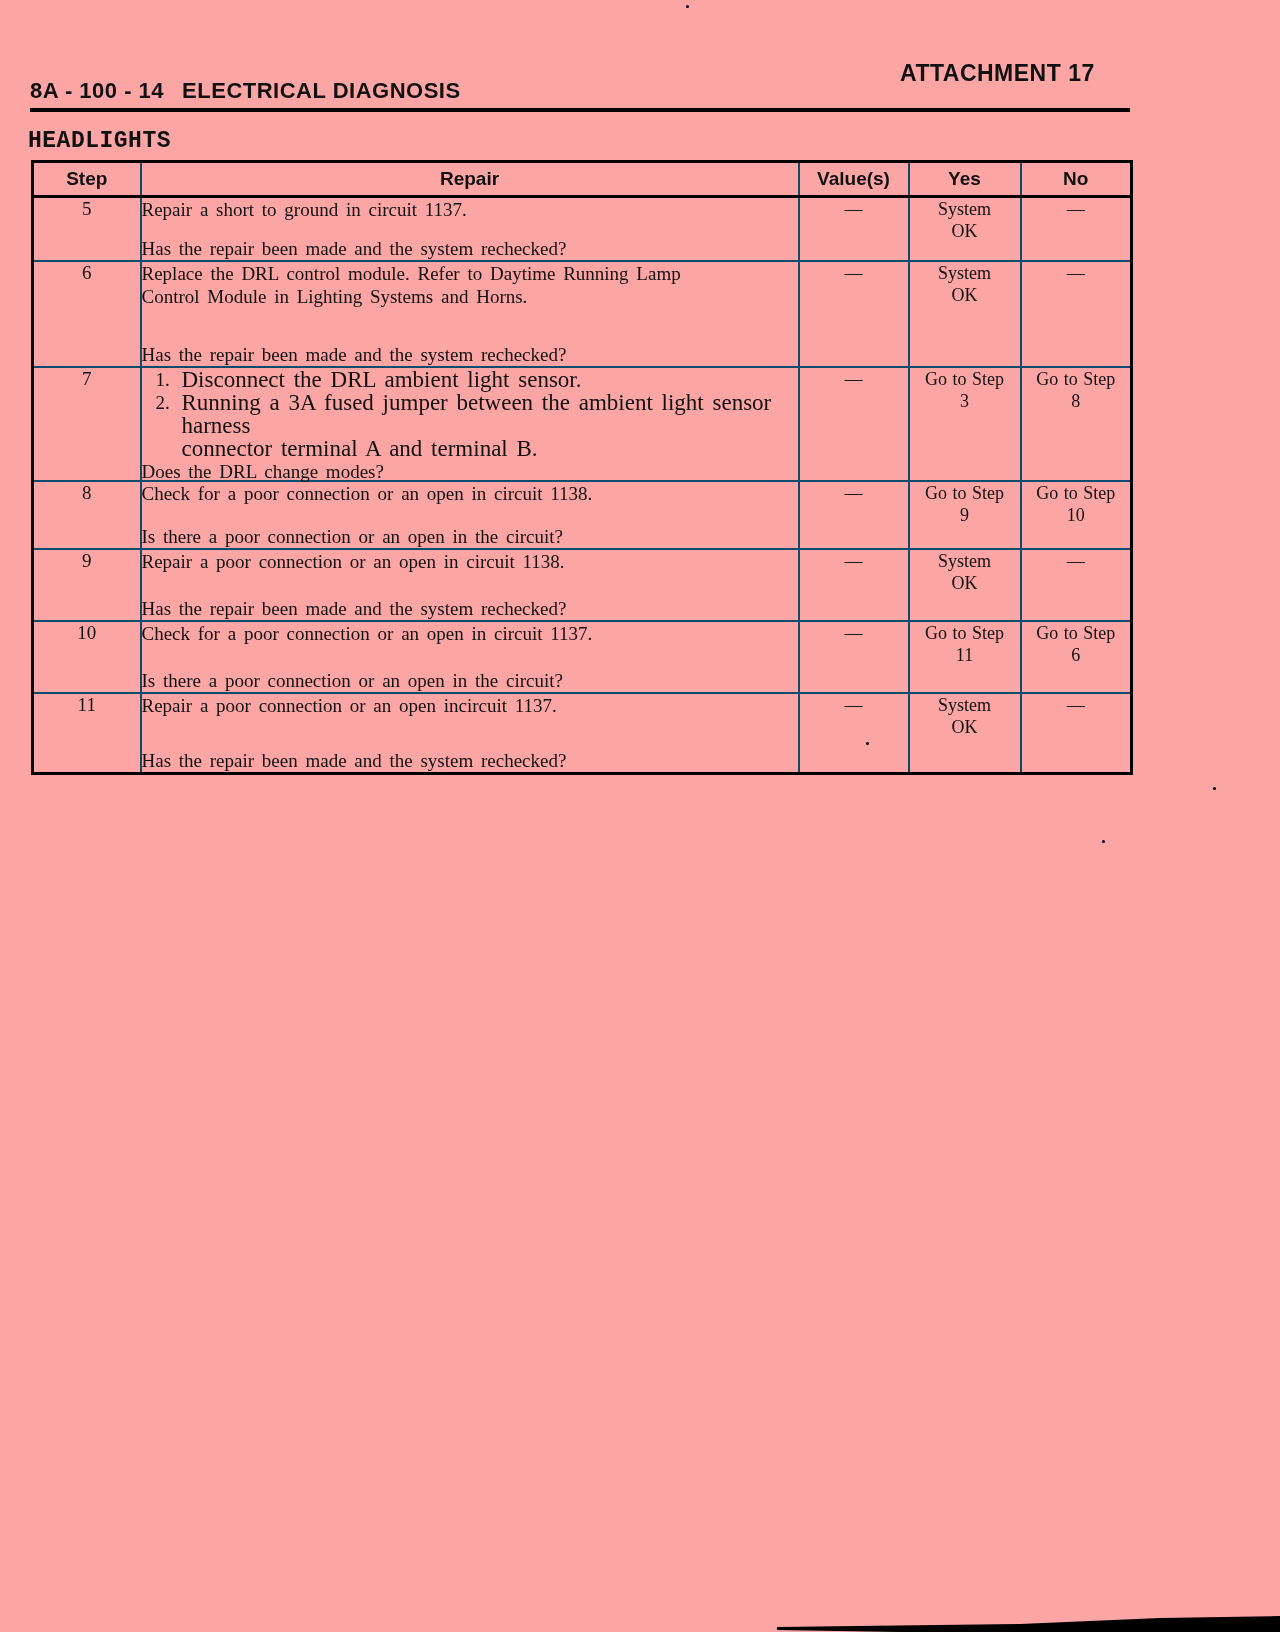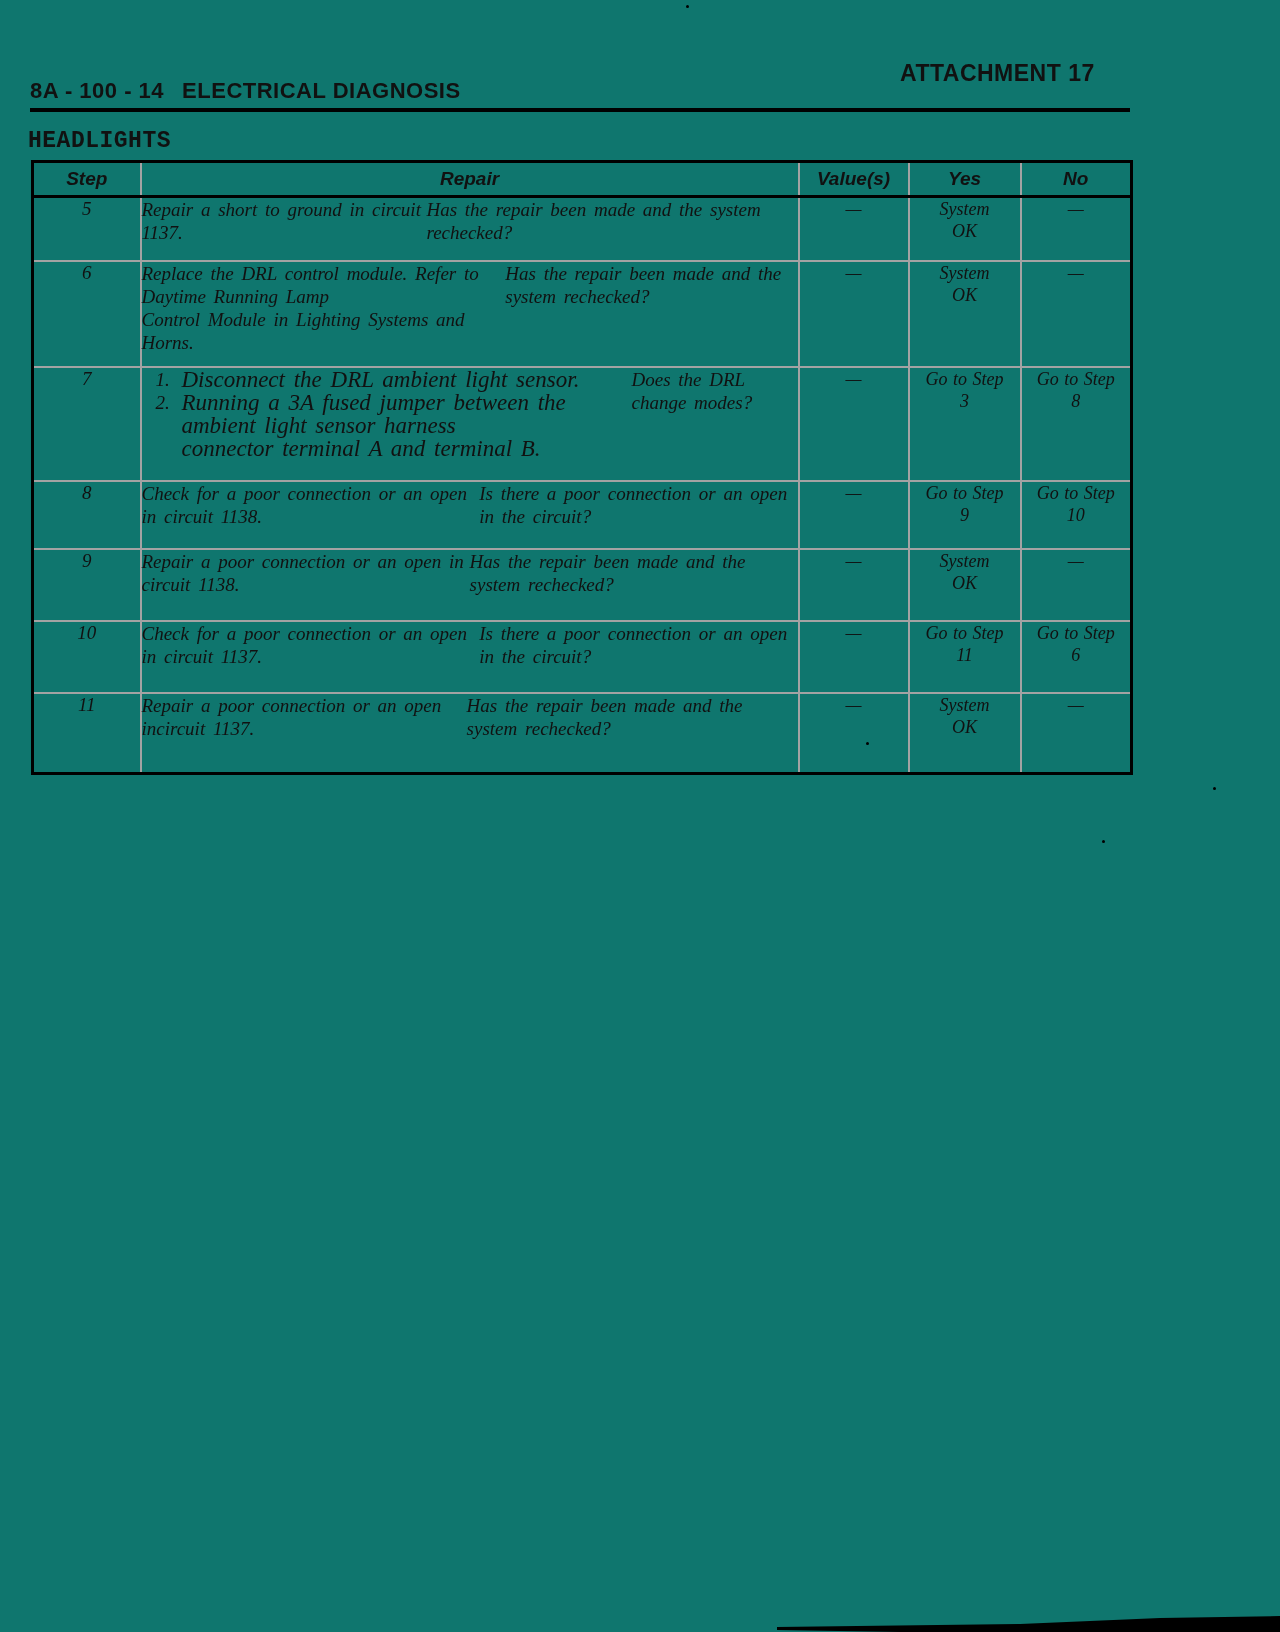--- a/index.html
+++ b/index.html
@@ -1,20 +1,20 @@
 <!DOCTYPE html>
 <html><head>
 <meta charset="utf-8">
 <style>
   html, body { margin: 0; padding: 0; background: #e8e8e8; }
   .page {
     position: relative;
     width: 1280px;
     height: 1632px;
-    background: #0f766e;
+    background: #fca5a5;
     color: #111111;
     overflow: hidden;
     font-family: "Liberation Serif", serif;
   }
 
   
   .hdr-left {
     position: absolute;
     left: 30px; top: 78px;
     font-family: "Liberation Sans", sans-serif;
@@ -51,45 +51,44 @@
   
   table.diag {
     position: absolute;
     left: 31px; top: 160px;
     width: 1099px;
     border-collapse: collapse;
     table-layout: fixed;
     border: 3px solid #000;
   }
   table.diag th, table.diag td {
-    border: 2px solid #a3a3a3;
+    border: 2px solid #0c4a6e;
     vertical-align: top;
     padding: 0;
-    font-style: italic;
   }
   table.diag thead th {
     border-bottom: 3px solid #000;
     font-family: "Liberation Sans", sans-serif;
     font-weight: bold;
     font-size: 19px;
     height: 30px;
     text-align: center;
     vertical-align: middle;
     padding: 1px 2px;
   }
   td.step {
     text-align: center;
     font-size: 19px;
     padding-top: 4px;
   }
   td.action { padding: 4px 8px 4px 8px; }
   .action-inner {
     display: flex;
-    flex-direction: row;
-    justify-content: flex-end;
+    flex-direction: column;
+    justify-content: space-between;
   }
   .h-r0 { height: 62px; }
   .h-r1 { height: 104px; }
   .h-r2 { height: 112px; }
   .h-r3 { height: 66px; }
   .h-r4 { height: 70px; }
   .h-r5 { height: 70px; }
   .h-r6 { height: 78px; }
   .action-text, .question {
     font-size: 19px;

